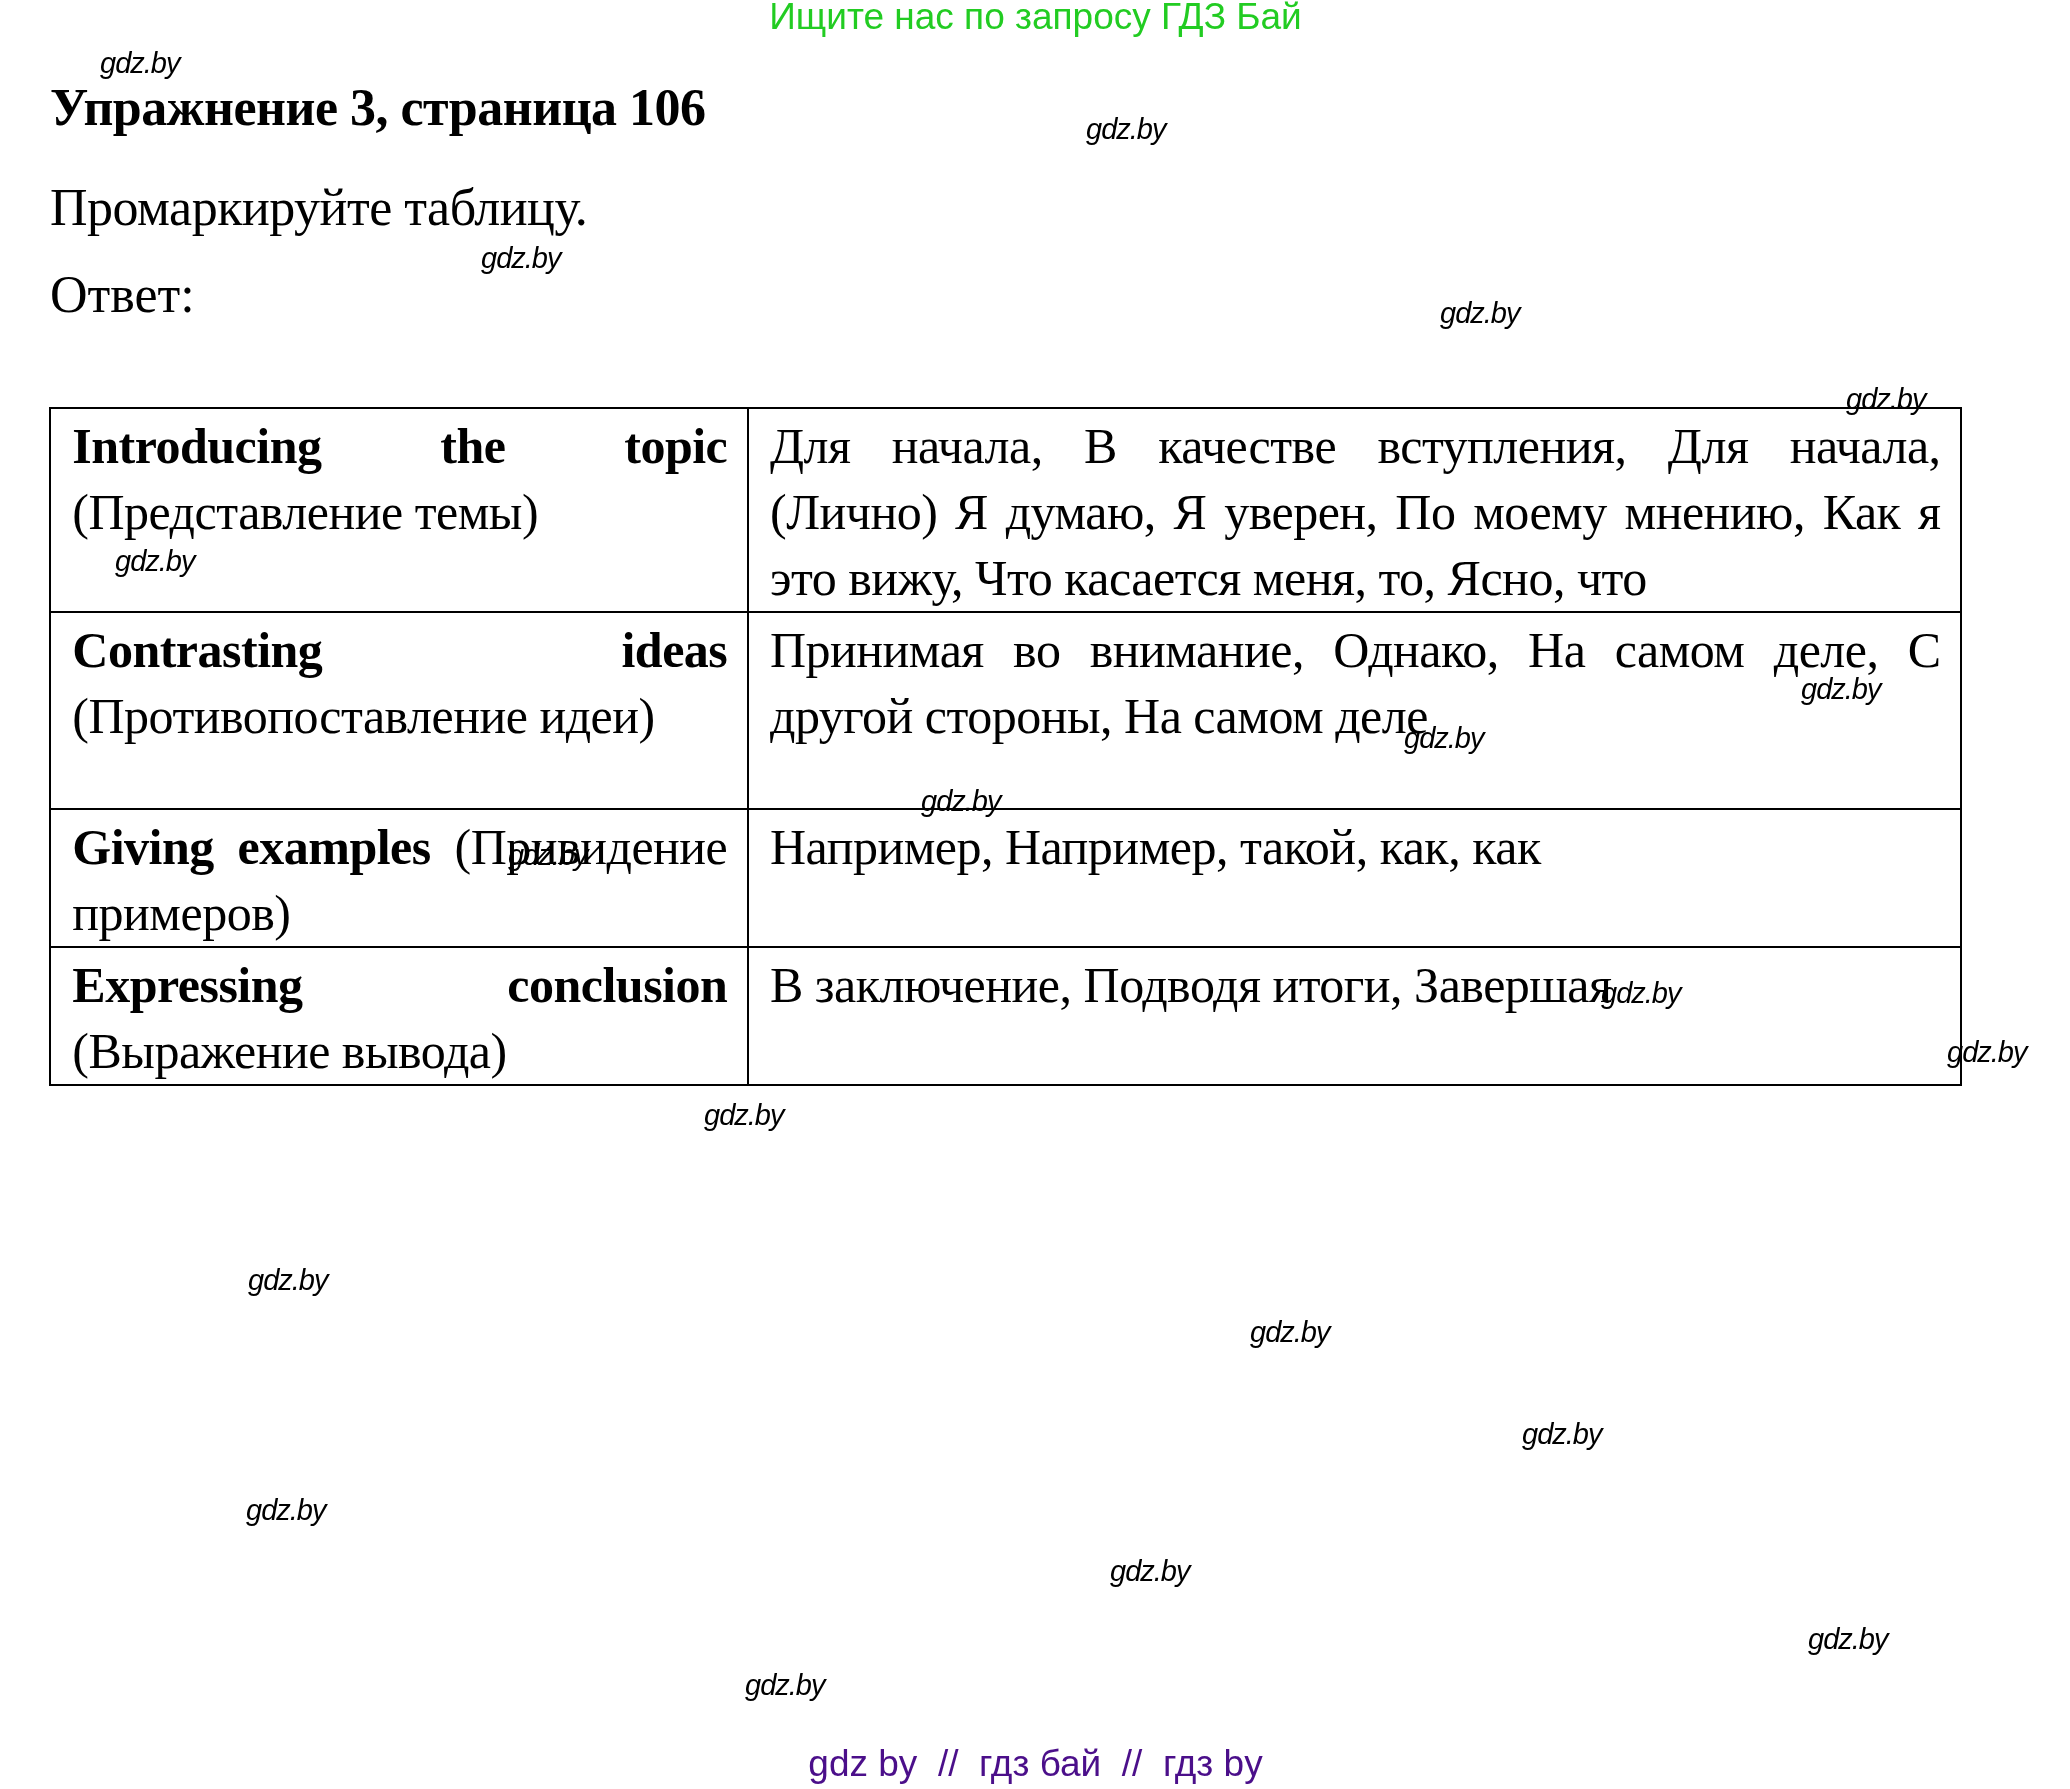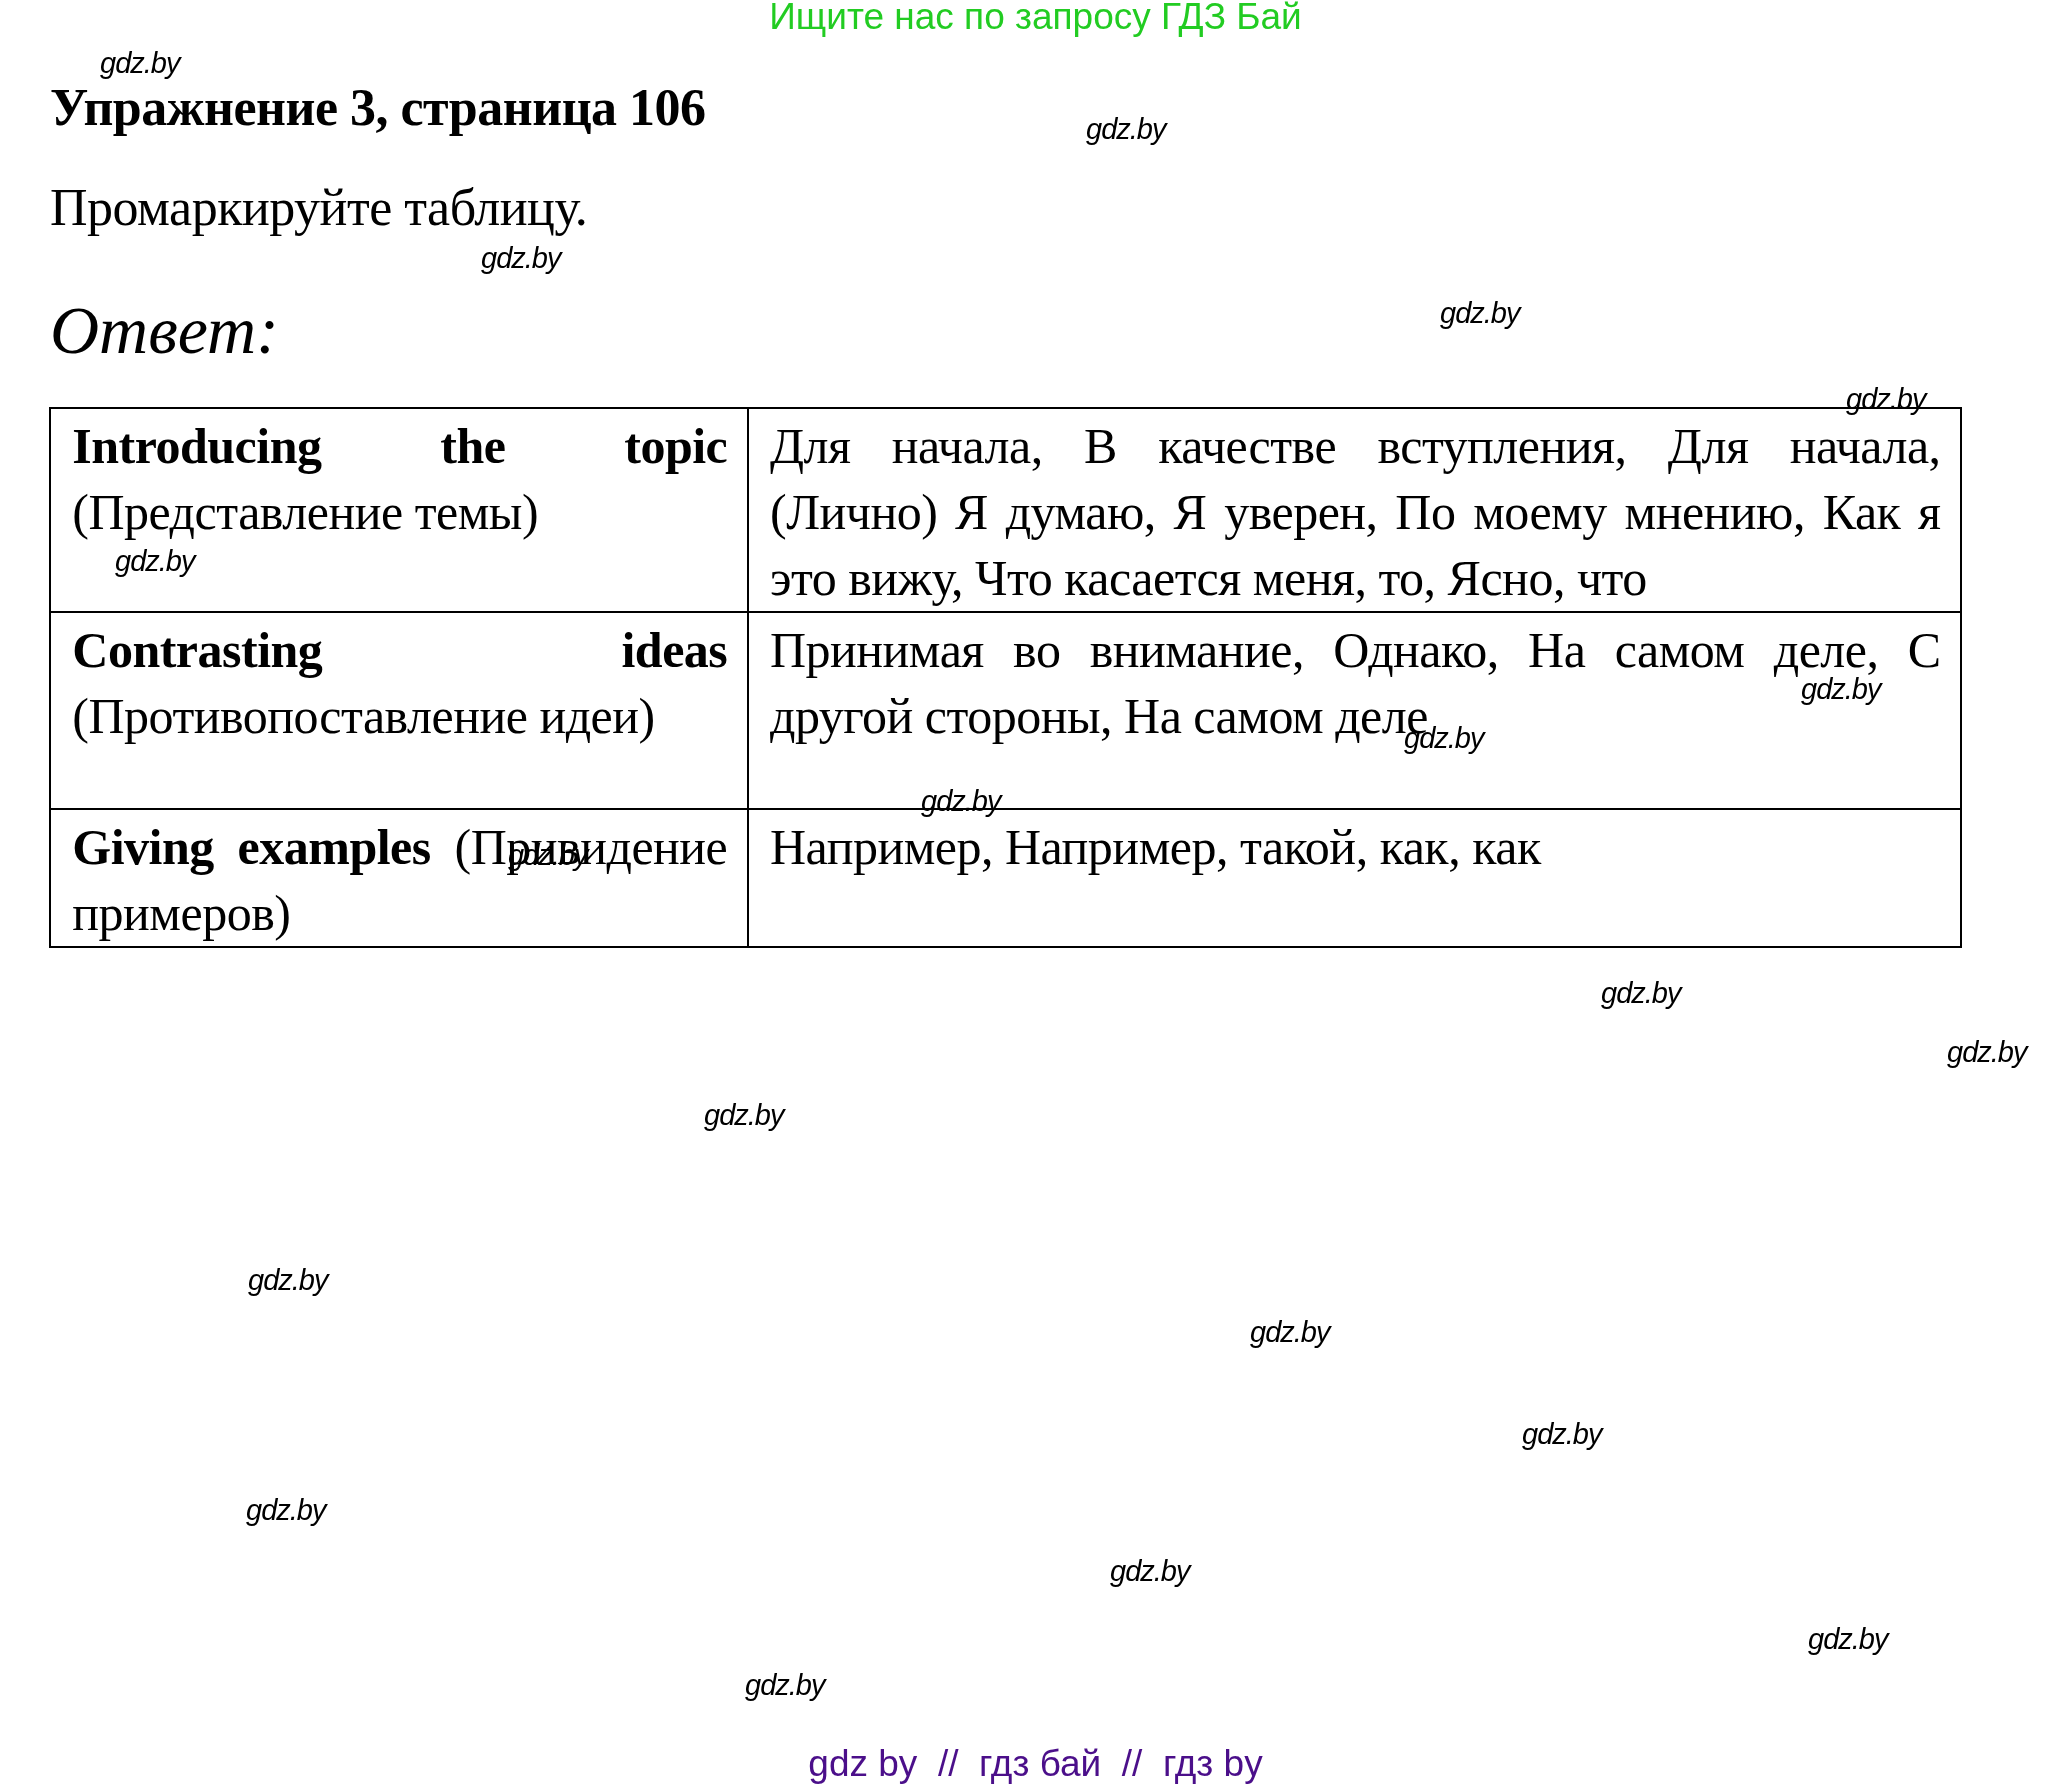--- a/index.html
+++ b/index.html
@@ -1,21 +1,21 @@
 <!DOCTYPE html>
 <html><head>
 <meta charset="utf-8">
 <style>
   html, body { margin:0; padding:0; background:#ffffff; }
   body { width:2071px; height:1789px; position:relative; overflow:hidden; font-family:"Liberation Serif", serif; color:#000; }
   .abs { position:absolute; }
   .promo { left:0; width:2071px; top:-3.9px; text-align:center; font-family:"Liberation Sans", sans-serif; font-size:37px; color:#22cc22; white-space:nowrap; }
   .title { left:50px; top:78px; font-size:52px; font-weight:bold; white-space:nowrap; letter-spacing:-0.5px; }
   .task { left:50px; top:146px; font-size:52px; white-space:nowrap; letter-spacing:-0.5px;margin-top:32px; }
-  .answer { left:50px; top:291px; font-size:68px; white-space:nowrap;font-style:italic; }
+  .answer { left:50px; top:265px; font-size:52px; white-space:nowrap; }
   .wm { font-family:"Liberation Sans", sans-serif; font-size:29px; color:#000; white-space:nowrap; letter-spacing:-1px; }
   .footer { left:0; width:2071px; top:1743px; text-align:center; font-family:"Liberation Sans", sans-serif; font-size:37px; color:#4b0f8a; white-space:pre; }
 
   table.phr { position:absolute; left:49px; top:407px; width:1913px; border-collapse:collapse; table-layout:fixed; }
   table.phr td { border:2.9px solid #000; vertical-align:top; padding:3.9px 19.4px 0 21.3px; font-size:50px; line-height:66px; text-align:justify; letter-spacing:-0.5px; }
   table.phr td.c1 { width:655px;border-radius:8px; }
   table.phr td b { font-weight:bold; }
   .r0 td { height:191px; }
   .r1 td { height:258px; }
   .r2 td { height:260px; }
@@ -41,20 +41,24 @@
     <td>Для начала, В качестве вступления, Для начала, (Лично) Я думаю, Я уверен, По моему мнению, Как я это вижу, Что касается меня, то, Ясно, что</td>
   </tr>
   <tr class="r3">
     <td class="c1"><b>Contrasting ideas</b> <span>(Противопоставление идеи)</span></td>
     <td>Принимая во внимание, Однако, На самом деле, С другой стороны, На самом деле</td>
   </tr>
   <tr class="r5">
     <td class="c1"><b>Giving examples</b> <span>(Привидение примеров)</span></td>
     <td>Например, Например, такой, как, как</td>
   </tr>
+  <tr class="r6">
+    <td class="c1"><b>Expressing conclusion</b> <span>(Выражение вывода)</span></td>
+    <td>В заключение, Подводя итоги, Завершая</td>
+  </tr>
 </tbody>
   </table>
 
 <div class="wmlayer" id="wm-layer">
     <div class="abs wm" style="left: 100px; top: 47px;">gdz.by</div>
     <div class="abs wm" style="left: 1086px; top: 113px;">gdz.by</div>
     <div class="abs wm" style="left: 481px; top: 242px;">gdz.by</div>
     <div class="abs wm" style="left: 1440px; top: 297px;">gdz.by</div>
     <div class="abs wm" style="left: 1846px; top: 383px;">gdz.by</div>
     <div class="abs wm" style="left: 115px; top: 545px;">gdz.by</div>

